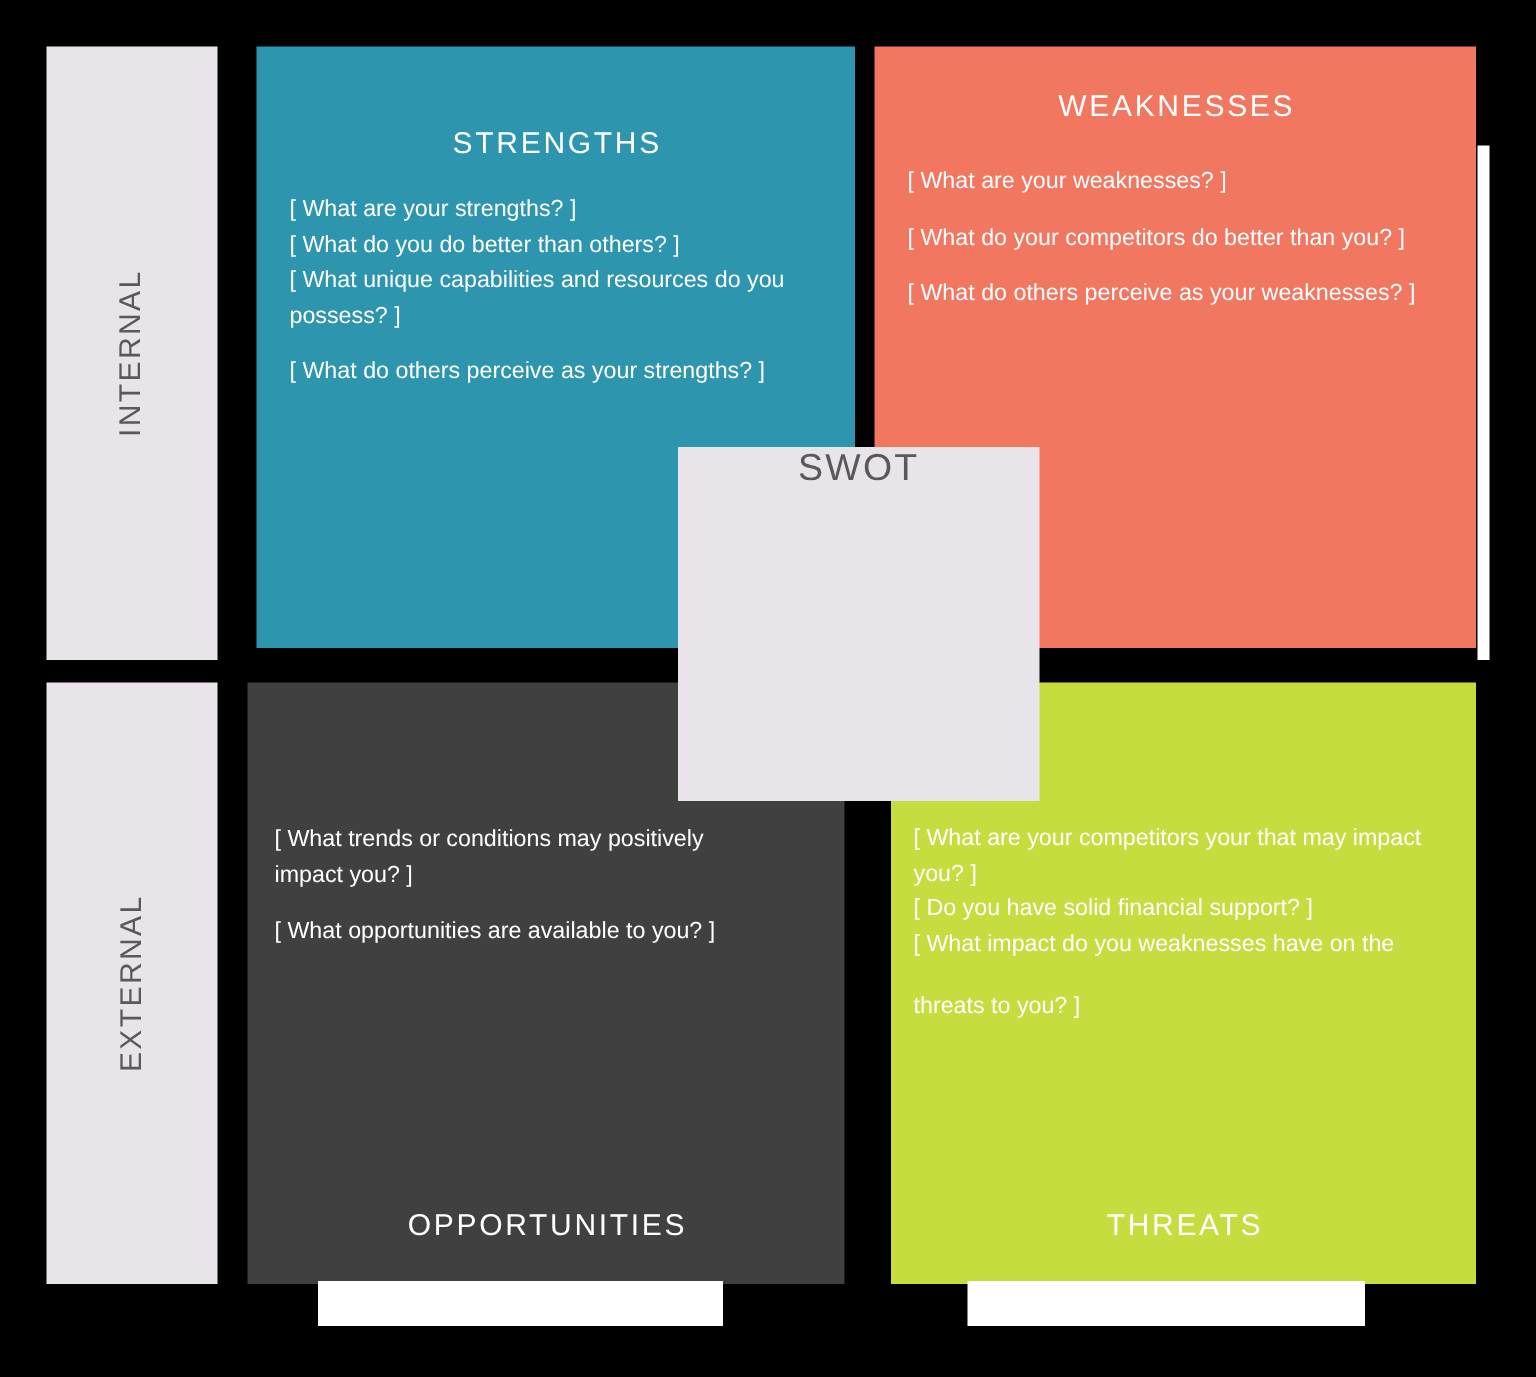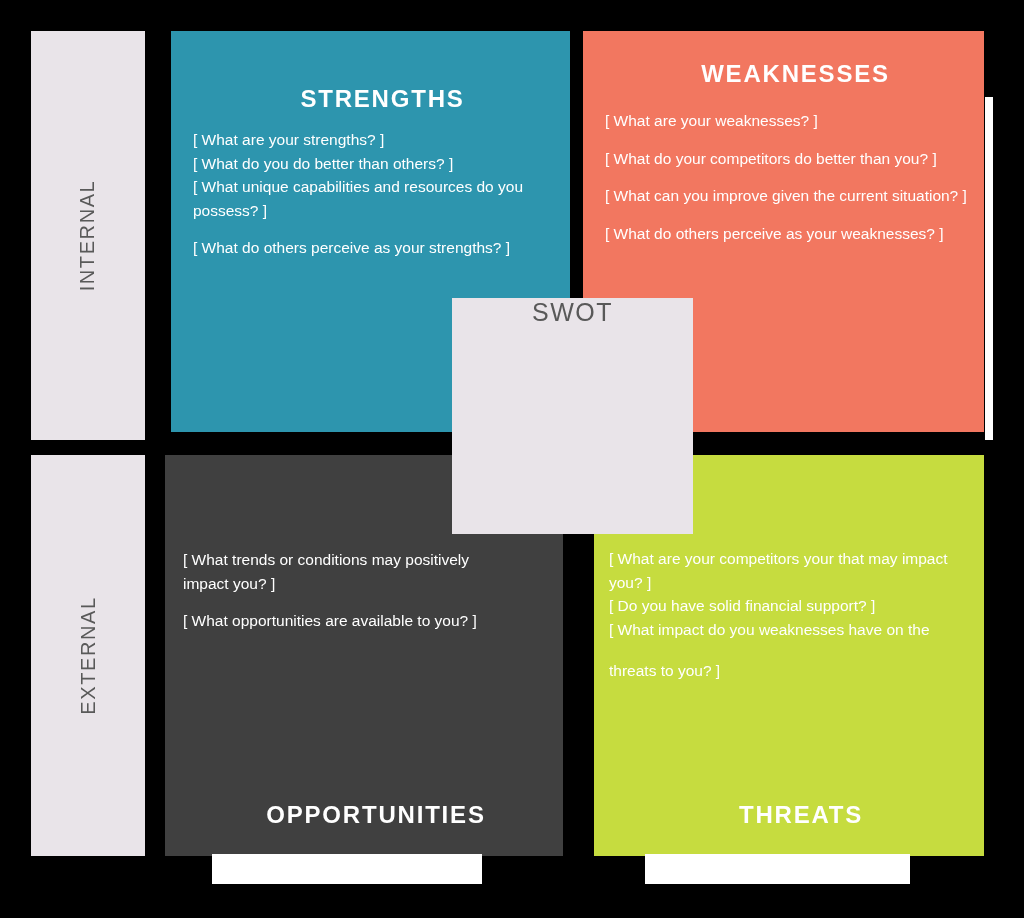--- a/index.html
+++ b/index.html
@@ -25,26 +25,26 @@
     letter-spacing:1.6px;
     color:#595959;
     font-weight:400;
   }
   #rail-internal{left:31px;top:31px;width:114px;height:409px;}
   #rail-external{left:31px;top:455px;width:114px;height:401px;}
 
   
   .quad{position:absolute;box-sizing:border-box;}
   .quad .q-title{
-    position:absolute;left:12px;width:100%;
+    position:absolute;left:1px;width:100%;
     text-align:center;
     color:#ffffff;
-    font-size:24px;
+    font-size:20px;
     letter-spacing:1.8px;
-    font-weight:700;
+    font-weight:400;
   }
   .quad .q-body{
     position:absolute;
     color:#ffffff;
     font-size:15.5px;
     line-height:1.52;
   }
   .quad .q-body p{margin:0 0 14px 0;}
   .quad .q-body p:last-child{margin-bottom:0;}
 
@@ -108,21 +108,20 @@
       <p>[ What unique capabilities and resources do you possess? ]</p>
       <p>[ What do others perceive as your strengths? ]</p>
     </div>
   </div>
 
   <div id="quad-weaknesses" class="quad">
     <div class="q-title">WEAKNESSES</div>
     <div class="q-body">
       <p class="tight">[ What are your weaknesses? ]</p>
       <p class="tight">[ What do your competitors do better than you? ]</p>
-      <p>[ What can you improve given the current situation? ]</p>
       <p>[ What do others perceive as your weaknesses? ]</p>
     </div>
   </div>
 
   <div id="quad-opportunities" class="quad">
     <div class="q-body">
       <p>[ What trends or conditions may positively impact you? ]</p>
       <p>[ What opportunities are available to you? ]</p>
     </div>
     <div class="q-title">OPPORTUNITIES</div>

